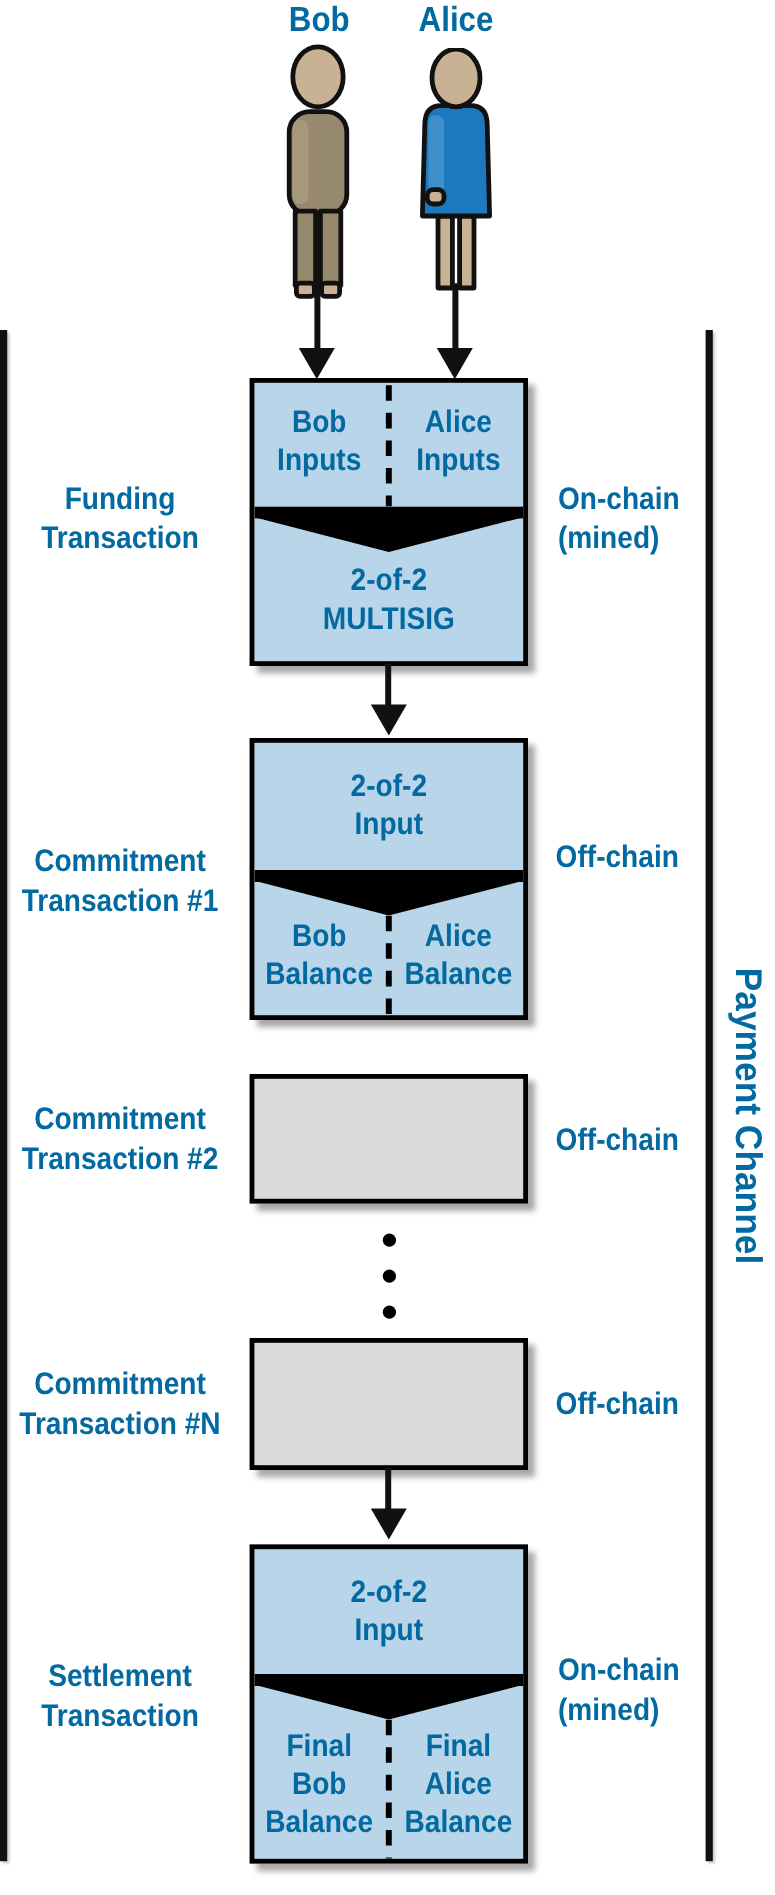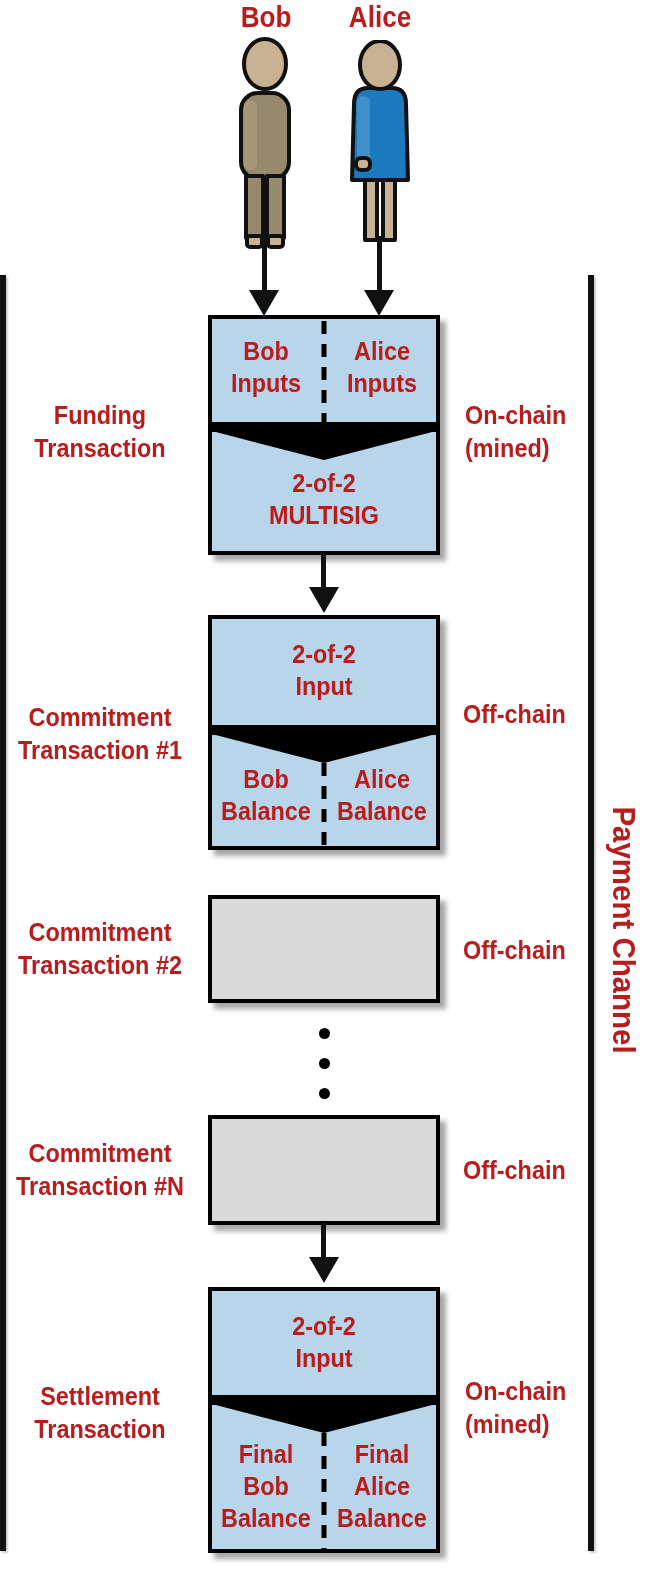--- a/index.html
+++ b/index.html
@@ -8,21 +8,21 @@
     --line-black:#111111;
     --bob-clothes:#97896e;
     --bob-clothes-light:#a79879;
     --alice-dress:#1d79bd;
     --alice-dress-light:#3f8fcb;
     --skin:#c9b193;
   }
   html,body{margin:0;padding:0;background:#ffffff;}
   .stage{
     position:relative;width:646px;height:1579px;background:#ffffff;overflow:hidden;
-    font-family:"Liberation Sans",sans-serif;color:#b91c1c;
+    font-family:"Liberation Sans",sans-serif;color:#0369a1;
   }
   .actor-label{
     position:absolute;font-size:29px;font-weight:bold;white-space:nowrap;
     transform:translate(-50%,-50%) scaleX(0.9);
   }
   .figure{position:absolute;}
   .stem{position:absolute;width:5px;background:var(--line-black);}
   .ahead{
     position:absolute;width:0;height:0;
     border-left:15px solid transparent;border-right:15px solid transparent;

